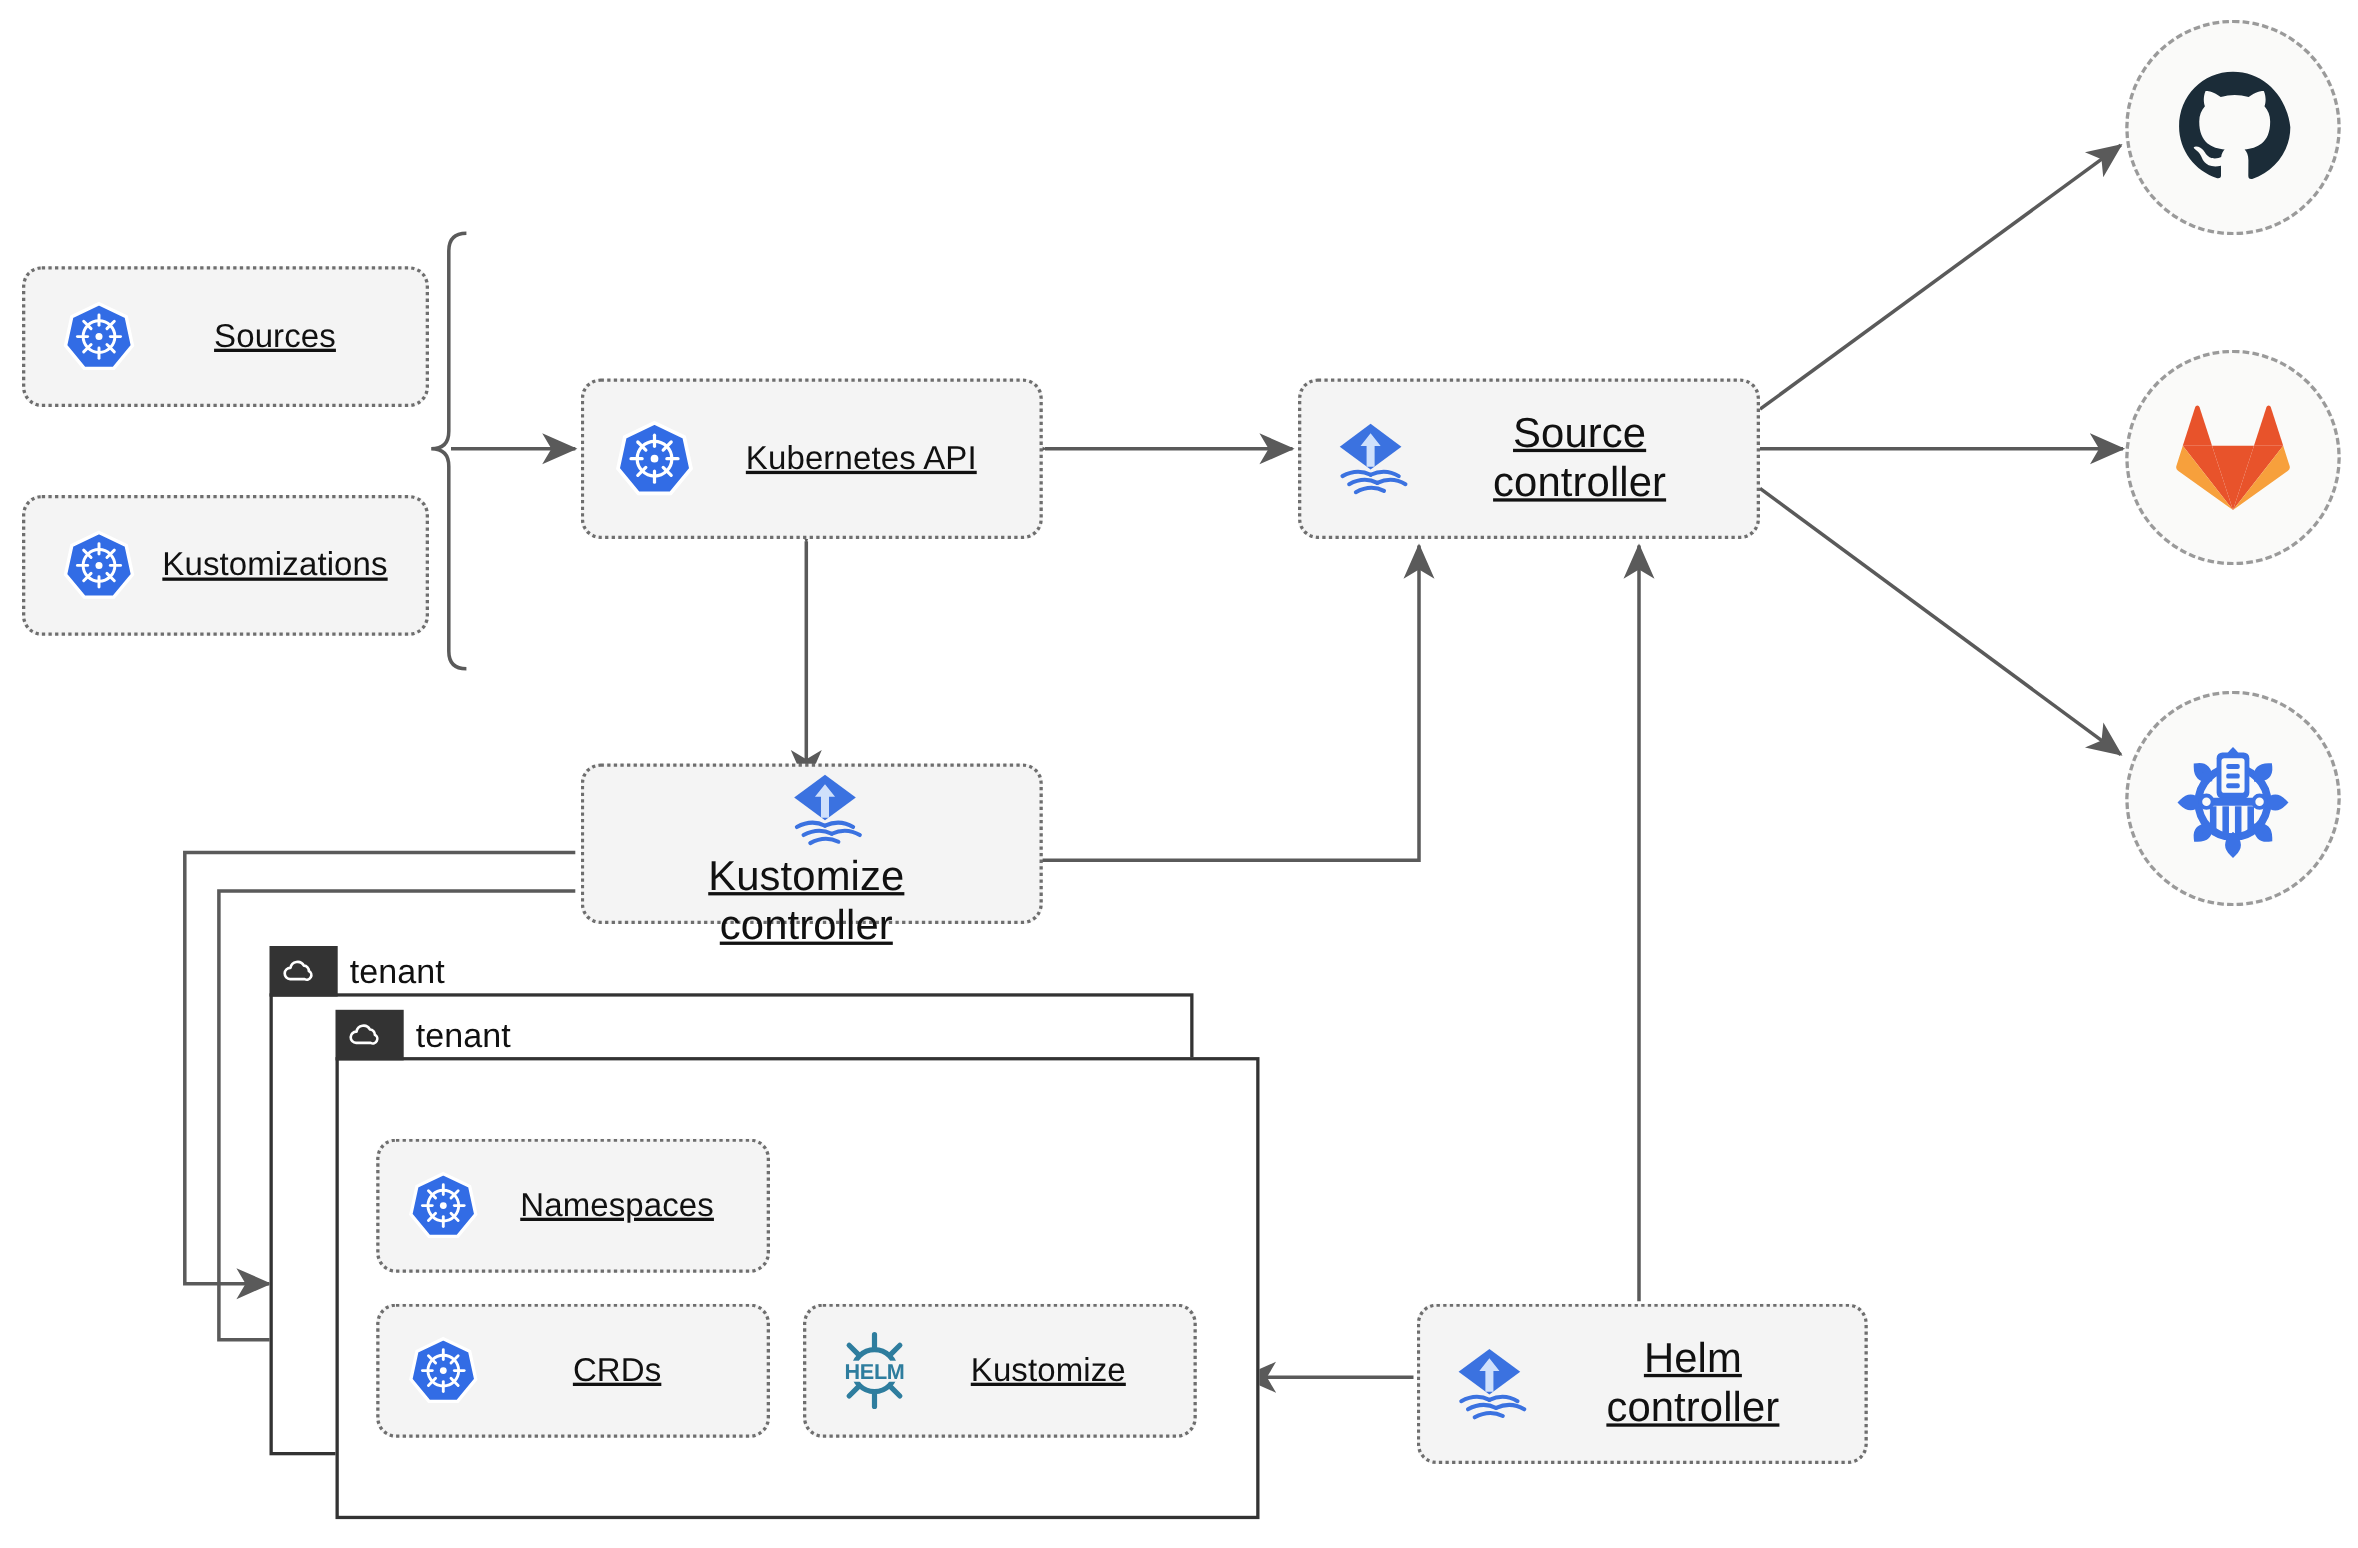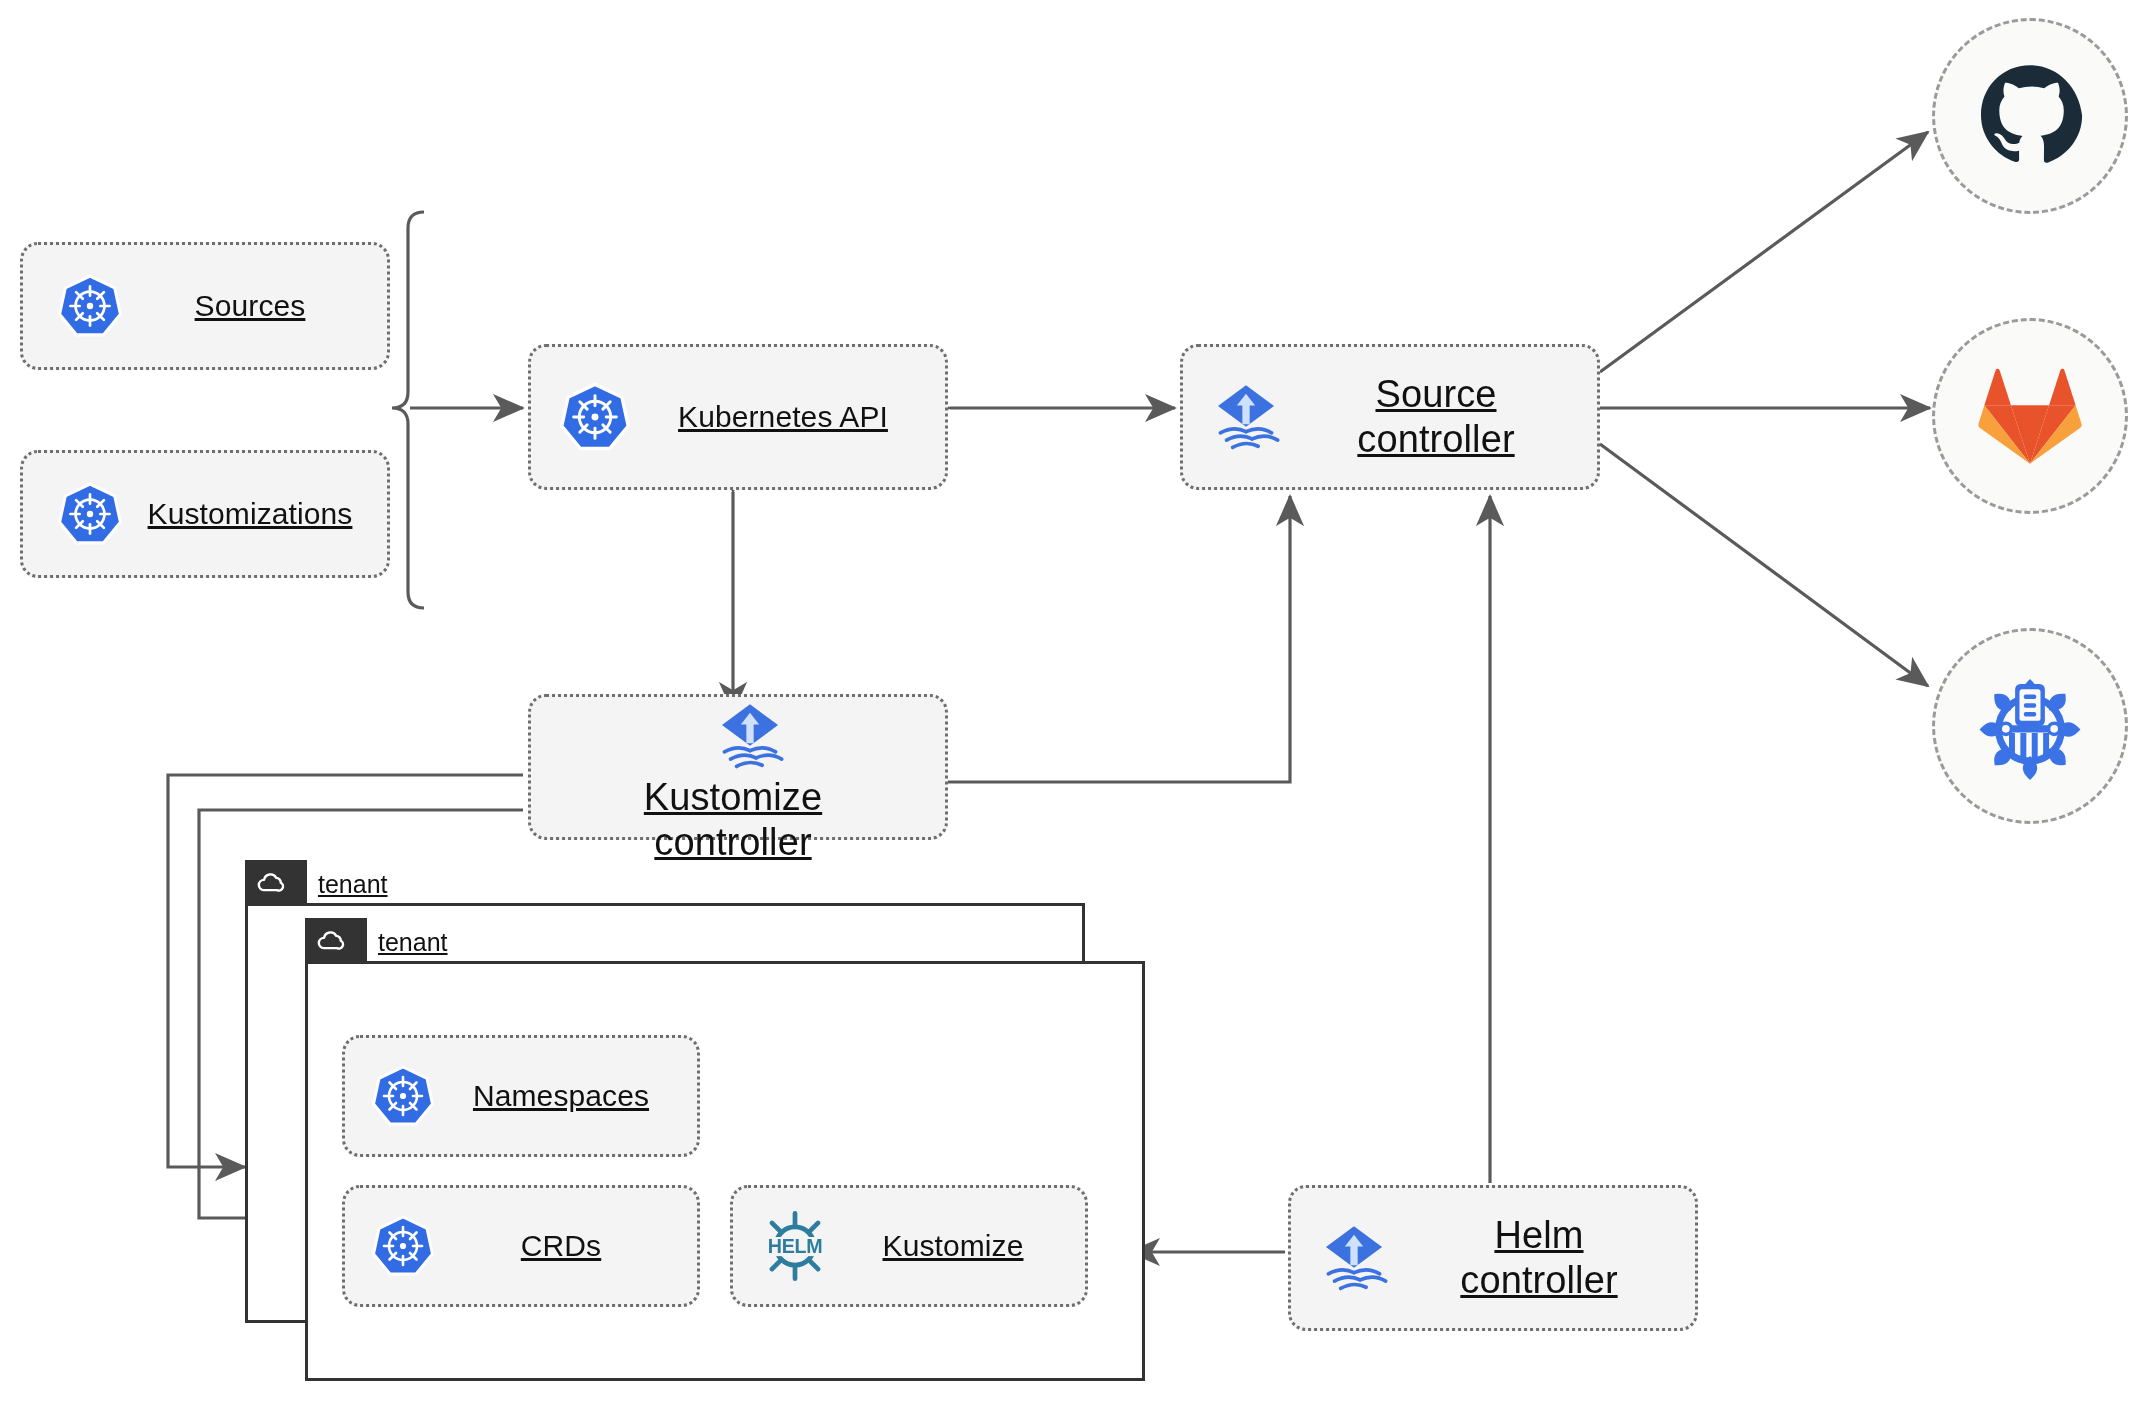--- a/index.html
+++ b/index.html
@@ -40,22 +40,22 @@
   .tenant{
     position:absolute;background:#ffffff;border:3px solid #333;
     box-sizing:border-box;
   }
   .tenant .tab{
     position:absolute;left:-3px;top:-46px;height:46px;
     background:#333;display:flex;align-items:center;
     padding:0 0 0 10px;box-sizing:border-box;
   }
   .tenant .tabname{
-    position:absolute;top:-44px;color:#111;font-size:25px;
-    line-height:44px;white-space:nowrap;text-decoration:underline;
+    position:absolute;top:-44px;color:#111;font-size:31px;
+    line-height:44px;white-space:nowrap;
   }
   .cloud-ico{width:34px;height:34px;display:block;}
 </style>
 </head>
 <body>
 
 <div id="stage">
 
   <svg class="layer" viewBox="0 0 2144 1407">
     <defs>

